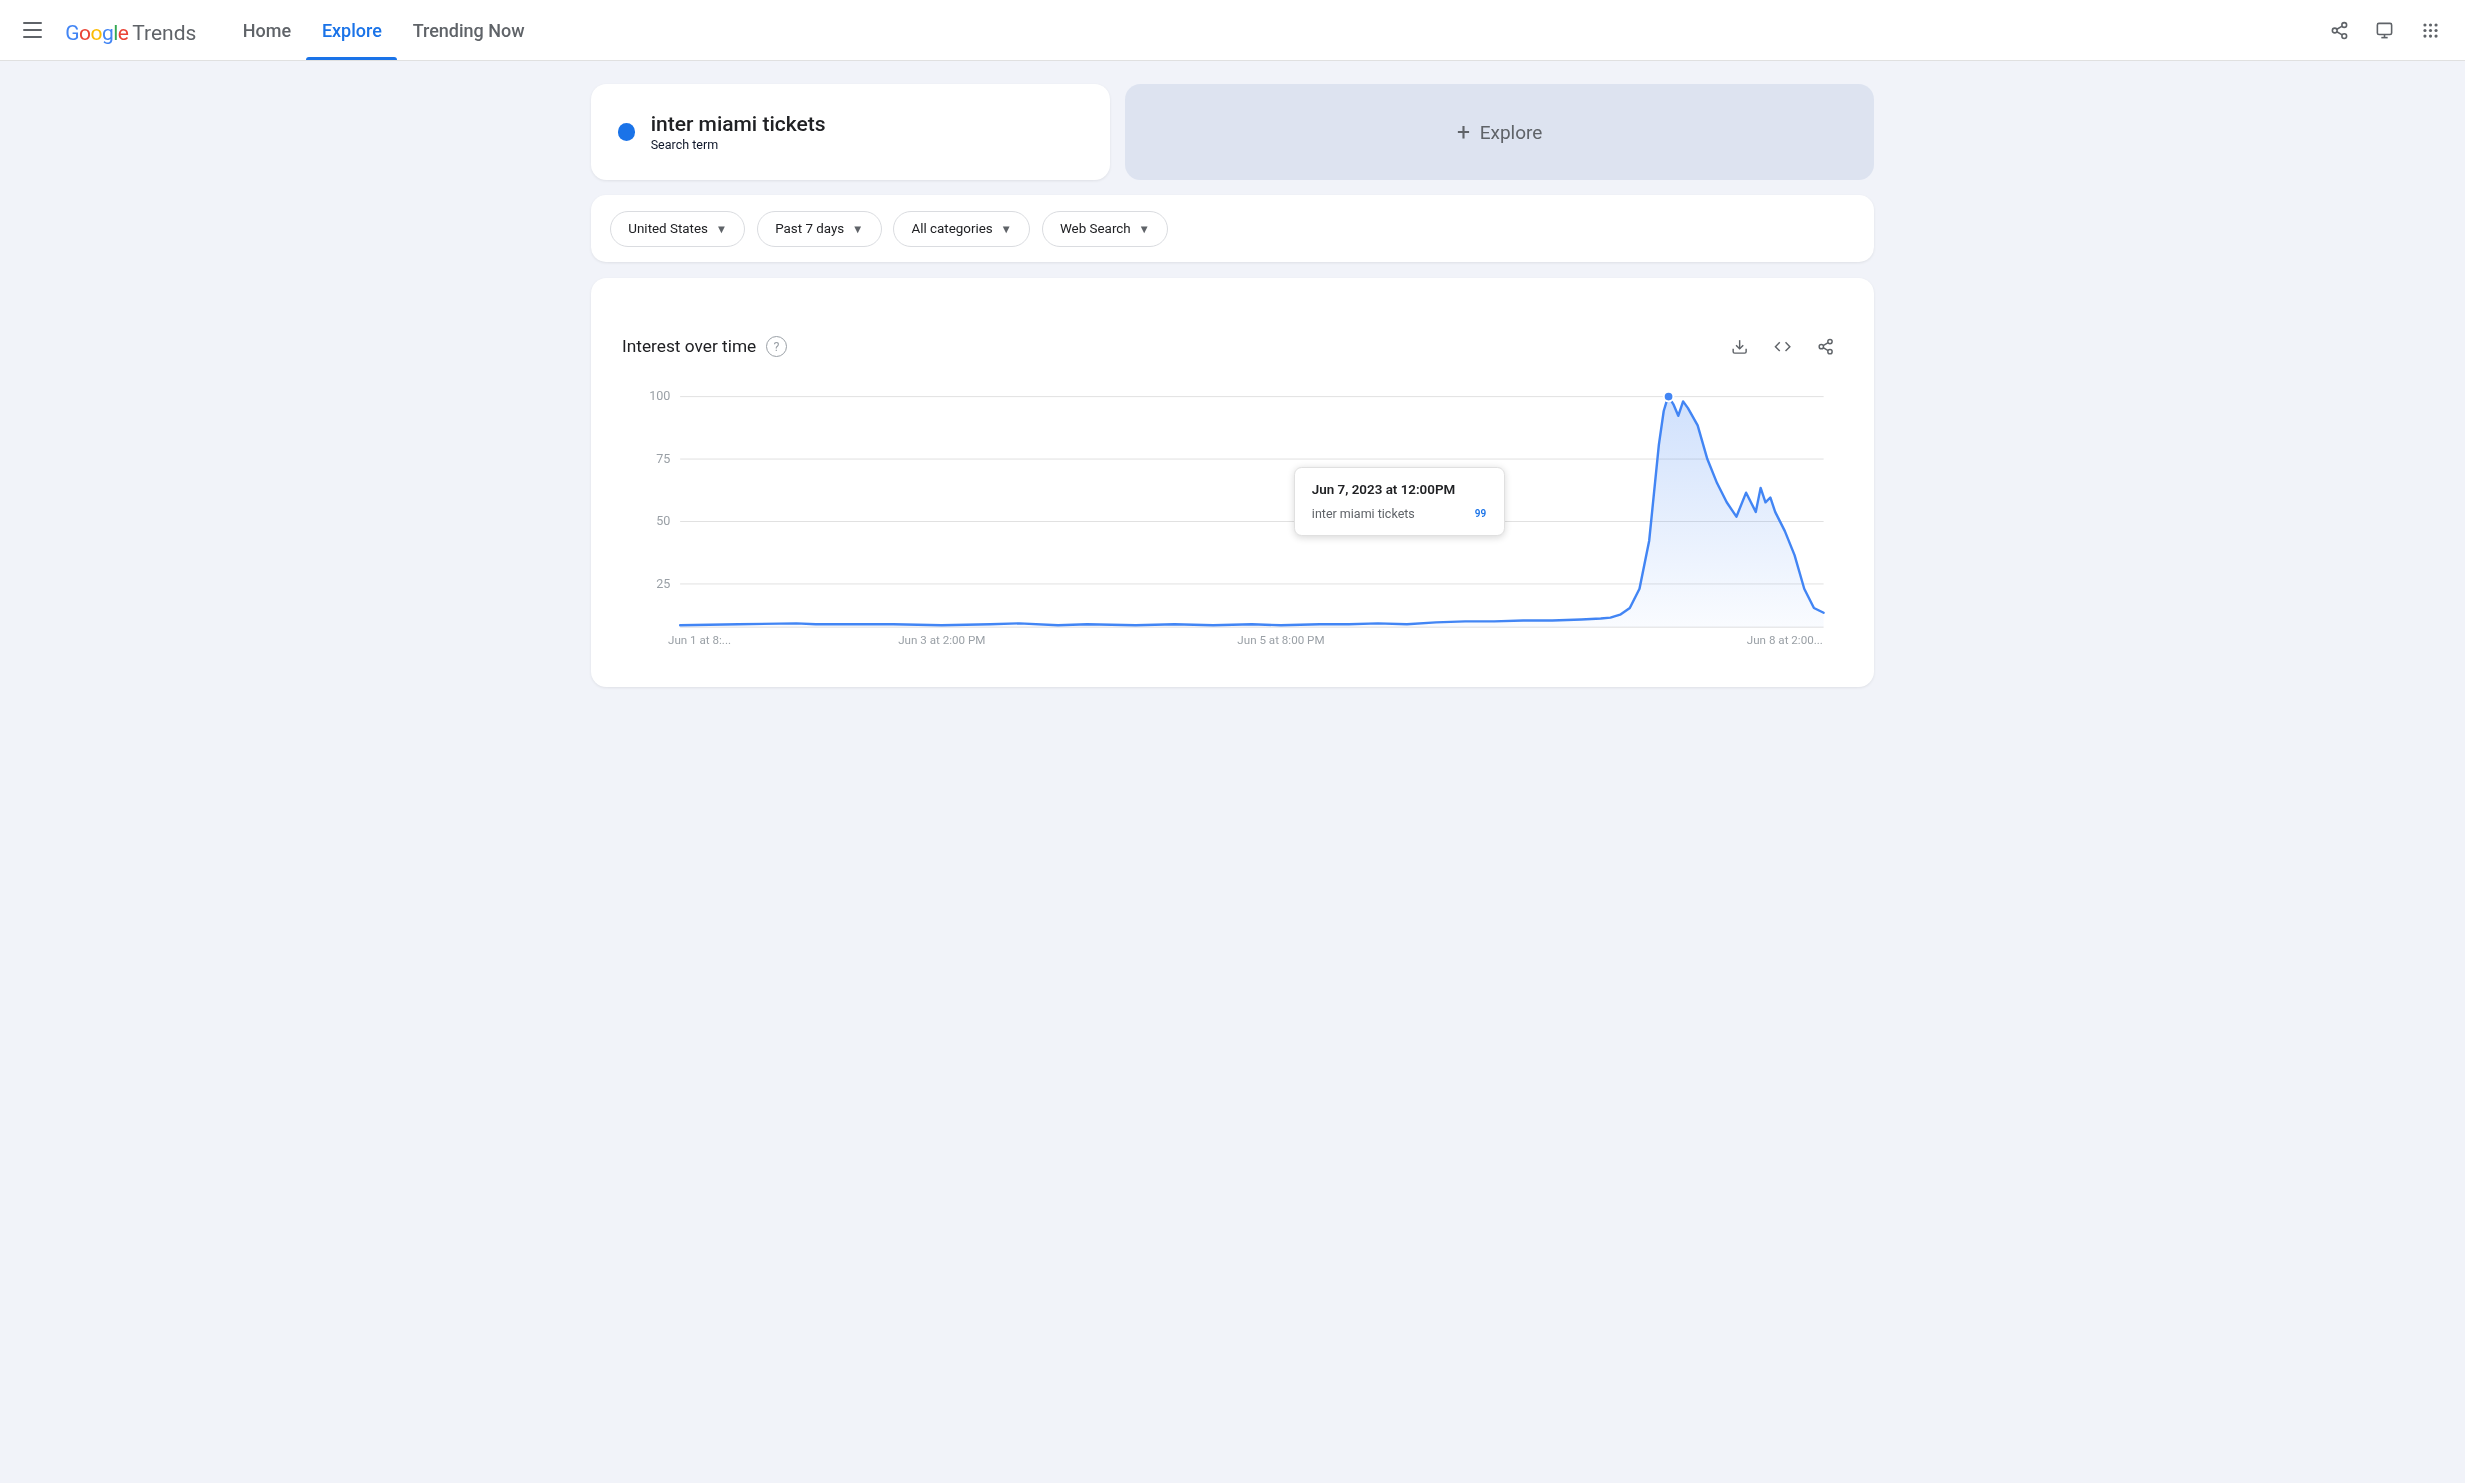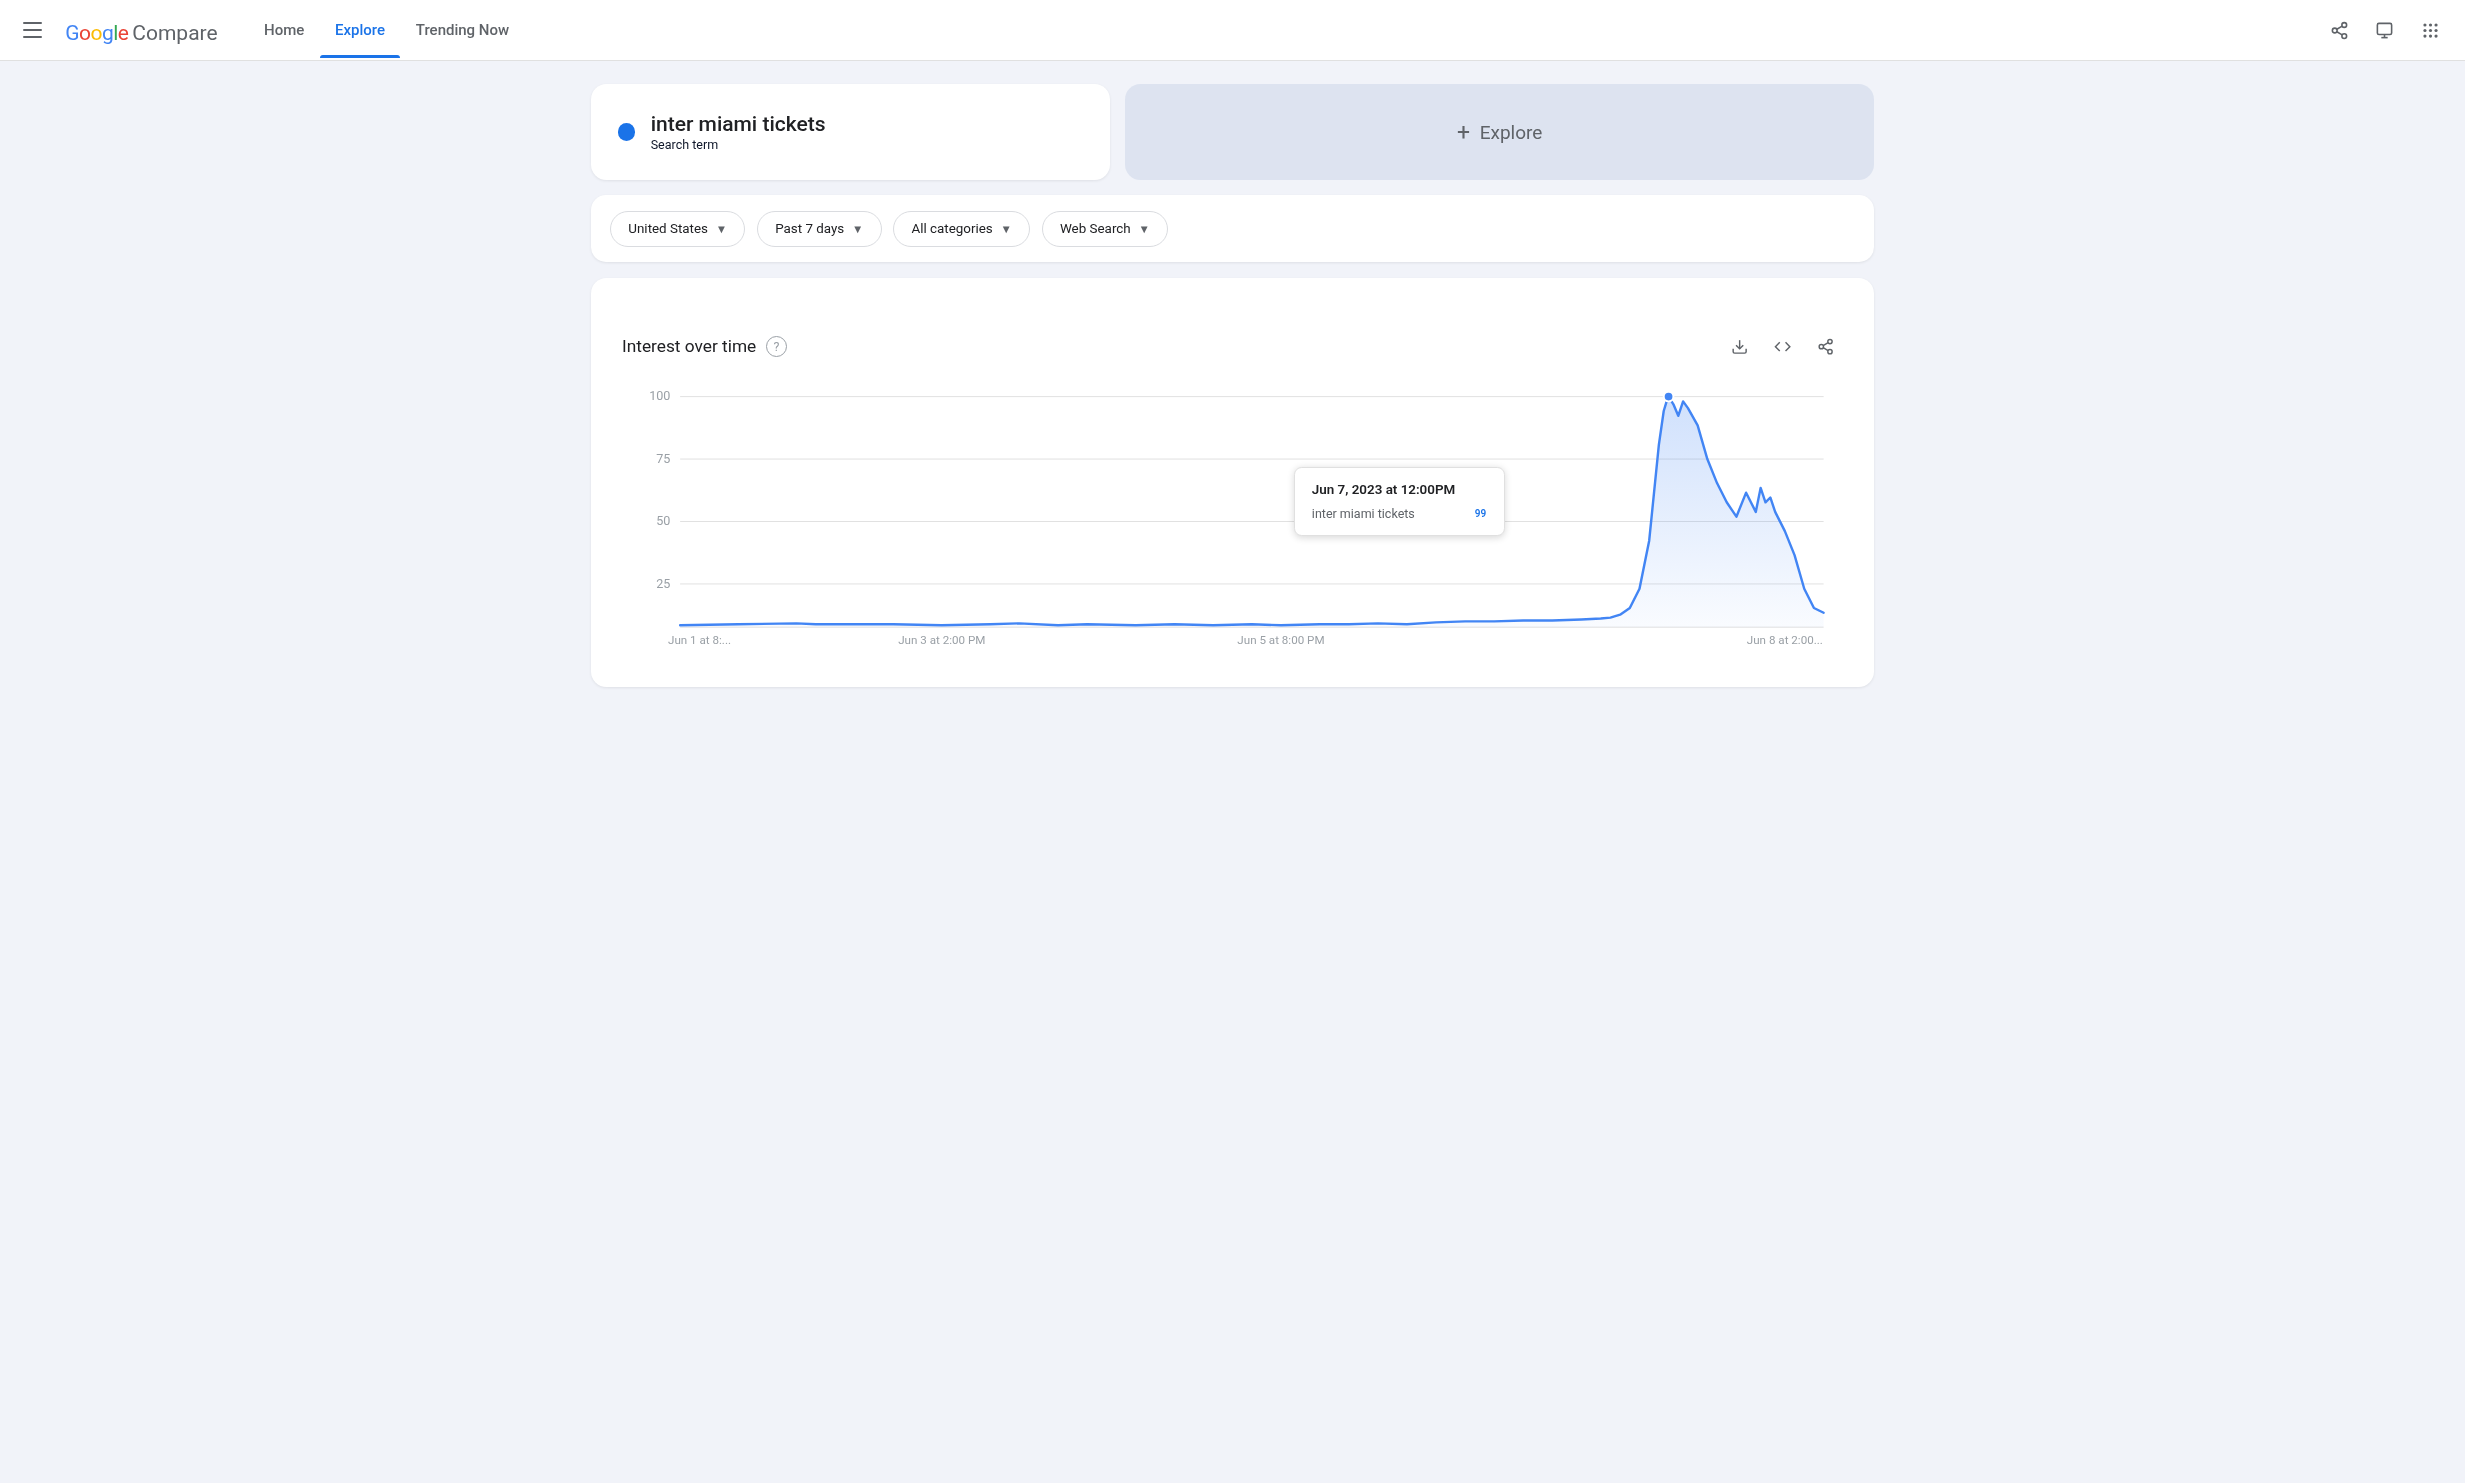--- a/index.html
+++ b/index.html
@@ -62,21 +62,21 @@
       font-weight: 400;
     }
     .header-nav {
       display: flex;
       align-items: center;
       margin-left: 31px;
       gap: 0;
     }
     .nav-item {
       padding: 19px 15.4px;
-      font-size: 15px;
+      font-size: 18px;
       color: #5f6368;
       cursor: pointer;
       position: relative;
       font-weight: 500;
       text-decoration: none;
     }
     .nav-item.active {
       color: #1a73e8;
     }
     .nav-item.active::after {
@@ -300,21 +300,21 @@
   <div class="header-left">
     <div class="hamburger">
       <span></span>
         <span></span>
         <span></span>
     </div>
     <div class="logo-area">
       <span class="google-text">
         <span class="g-blue">G</span><span class="g-red">o</span><span class="g-yellow">o</span><span class="g-blue">g</span><span class="g-green">l</span><span class="g-red">e</span>
       </span>
-      <span class="trends-text">Compare</span>
+      <span class="trends-text">Trends</span>
     </div>
   </div>
 
   <nav class="header-nav">
     <a class="nav-item">Home</a>
     <a class="nav-item active">Explore</a>
     <a class="nav-item">Trending Now</a>
   </nav>
 
   <div class="header-right">

